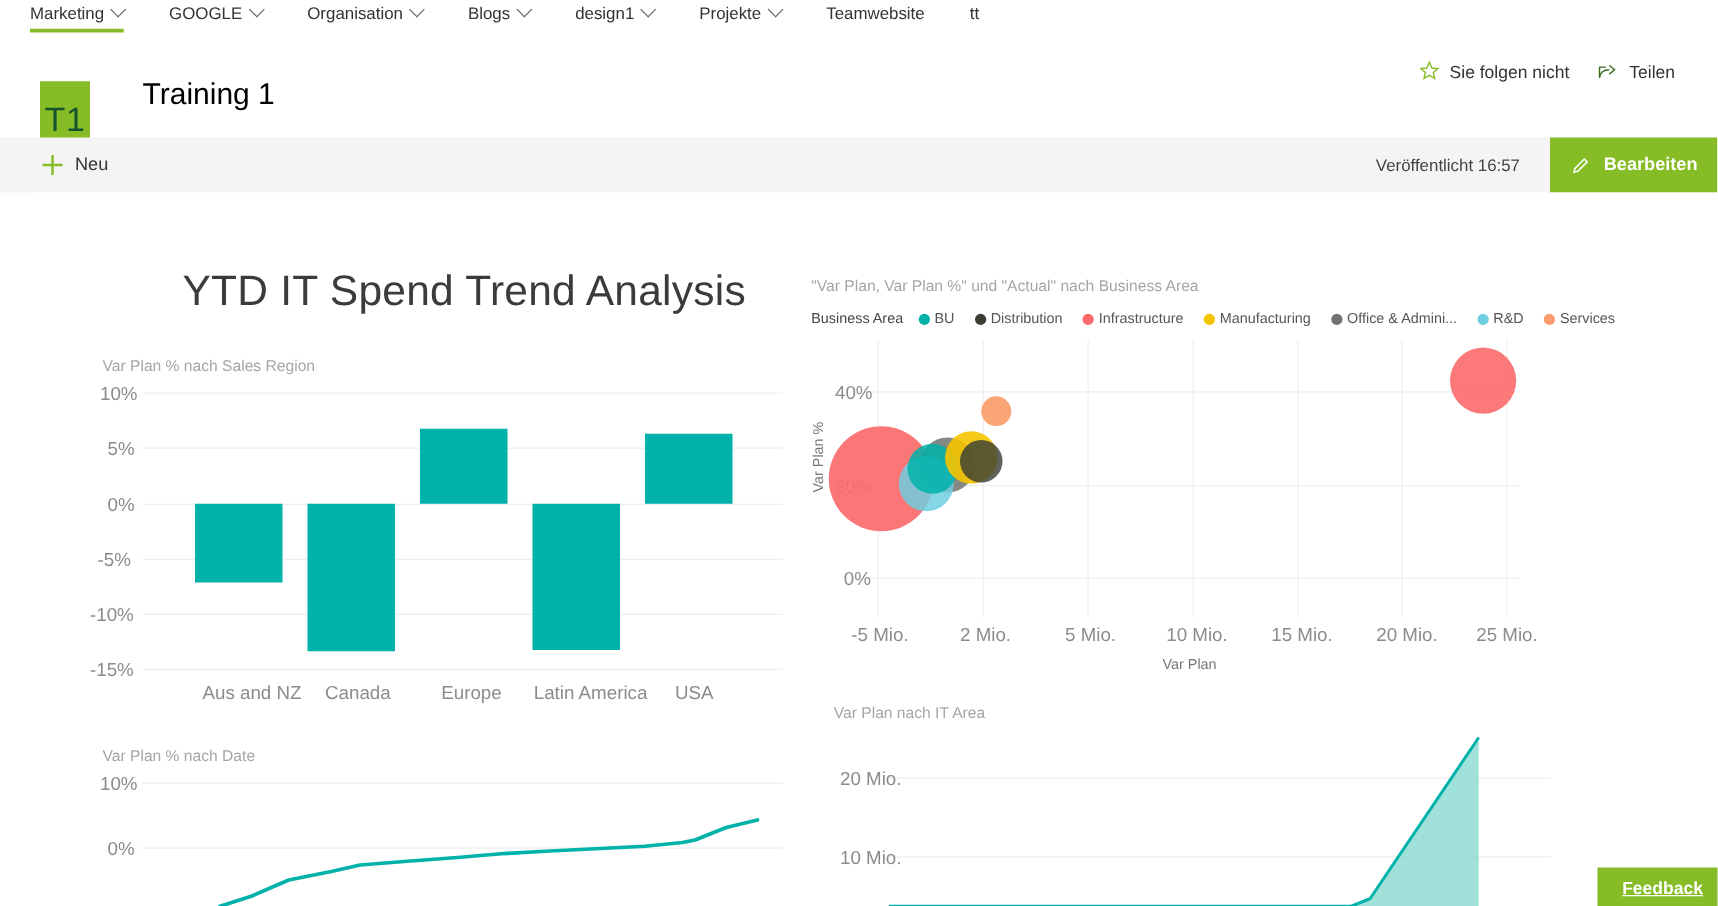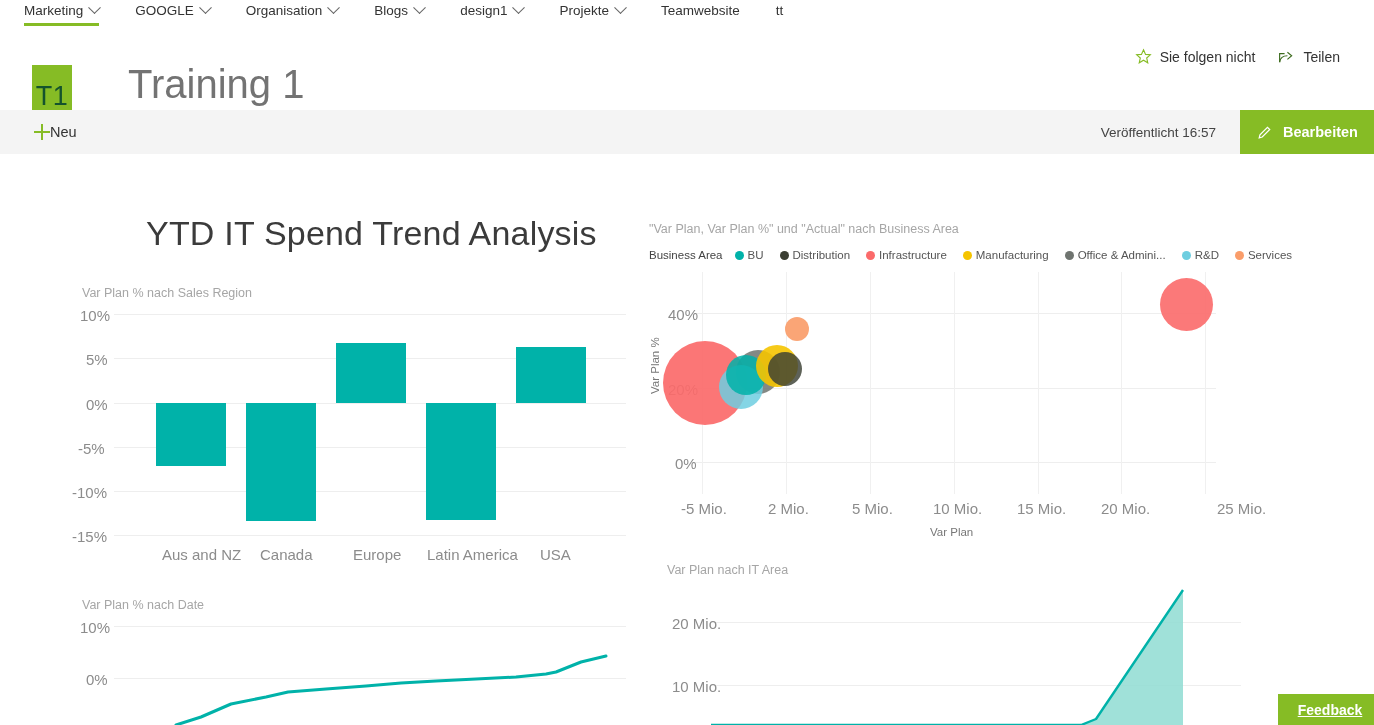--- a/index.html
+++ b/index.html
@@ -42,40 +42,40 @@
     background: #ffffff;
   }
   .site-logo {
     position: absolute; left: 32px; top: 39px;
     width: 40px; height: 62px; background: #86bc25;
     color: #14532d; font-size: 27px; font-weight: 400;
     display: flex; align-items: center; justify-content: center;
     letter-spacing: .5px;
   }
   .site-title {
-    position: absolute; left: 128px; top: 36px;
-    font-size: 40px; color: #737373; font-weight: 400;
+    position: absolute; left: 114px; top: 36px;
+    font-size: 24px; color: #000000; font-weight: 400;
   }
   .header-actions {
     position: absolute; right: 34px; top: 22px;
     display: flex; align-items: center; gap: 22px;
   }
   .hdr-action {
     display: flex; align-items: center; gap: 8px;
     font-size: 14px; color: #333333; cursor: pointer; white-space: nowrap;
   }
 
   
   .command-bar {
     position: absolute; top: 110px; left: 0; width: 1374px; height: 44px;
     background: #f4f4f4;
     display: flex; align-items: center;
   }
   .cb-new {
-    display: flex; align-items: center; 
+    display: flex; align-items: center; gap: 10px;
     margin-left: 34px; font-size: 14.5px; color: #333;
     cursor: pointer;
   }
   .cb-plus {
     position: relative; width: 16px; height: 16px; display:inline-block;
   }
   .cb-plus::before, .cb-plus::after {
     content:""; position:absolute; background:#86bc25;
   }
   .cb-plus::before { left:7px; top:0; width:2px; height:16px; }
@@ -305,21 +305,21 @@
       <div class="bubble" style="left:144px;top:163px;width:24px;height:24px;background:#fa9d6a;opacity:.92;"></div>
 
       <div class="bubble" style="left:519px;top:124px;width:53px;height:53px;background:#fb6a6a;opacity:.9;"></div>
 
       <div class="axis-label" style="left:40px;top:346px;">-5 Mio.</div>
       <div class="axis-label" style="left:127px;top:346px;">2 Mio.</div>
       <div class="axis-label" style="left:211px;top:346px;">5 Mio.</div>
       <div class="axis-label" style="left:292px;top:346px;">10 Mio.</div>
       <div class="axis-label" style="left:376px;top:346px;">15 Mio.</div>
       <div class="axis-label" style="left:460px;top:346px;">20 Mio.</div>
-      <div class="axis-label" style="left:576px;top:346px;">25 Mio.</div>
+      <div class="axis-label" style="left:540px;top:346px;">25 Mio.</div>
       <div class="axis-title" style="left:289px;top:372px;">Var Plan</div>
     </div>
 
     <div style="position:absolute;left:0;top:440px;width:615px;height:131px;overflow:hidden;">
       <div class="viz-title" style="left:56px;top:4px;">Var Plan % nach Date</div>
 
       <div class="gridline" style="left:88px;top:32px;width:512px;"></div>
       <div class="gridline" style="left:88px;top:84px;width:512px;"></div>
       <div class="axis-label" style="left:54px;top:25px;">10%</div>
       <div class="axis-label" style="left:60px;top:77px;">0%</div>

